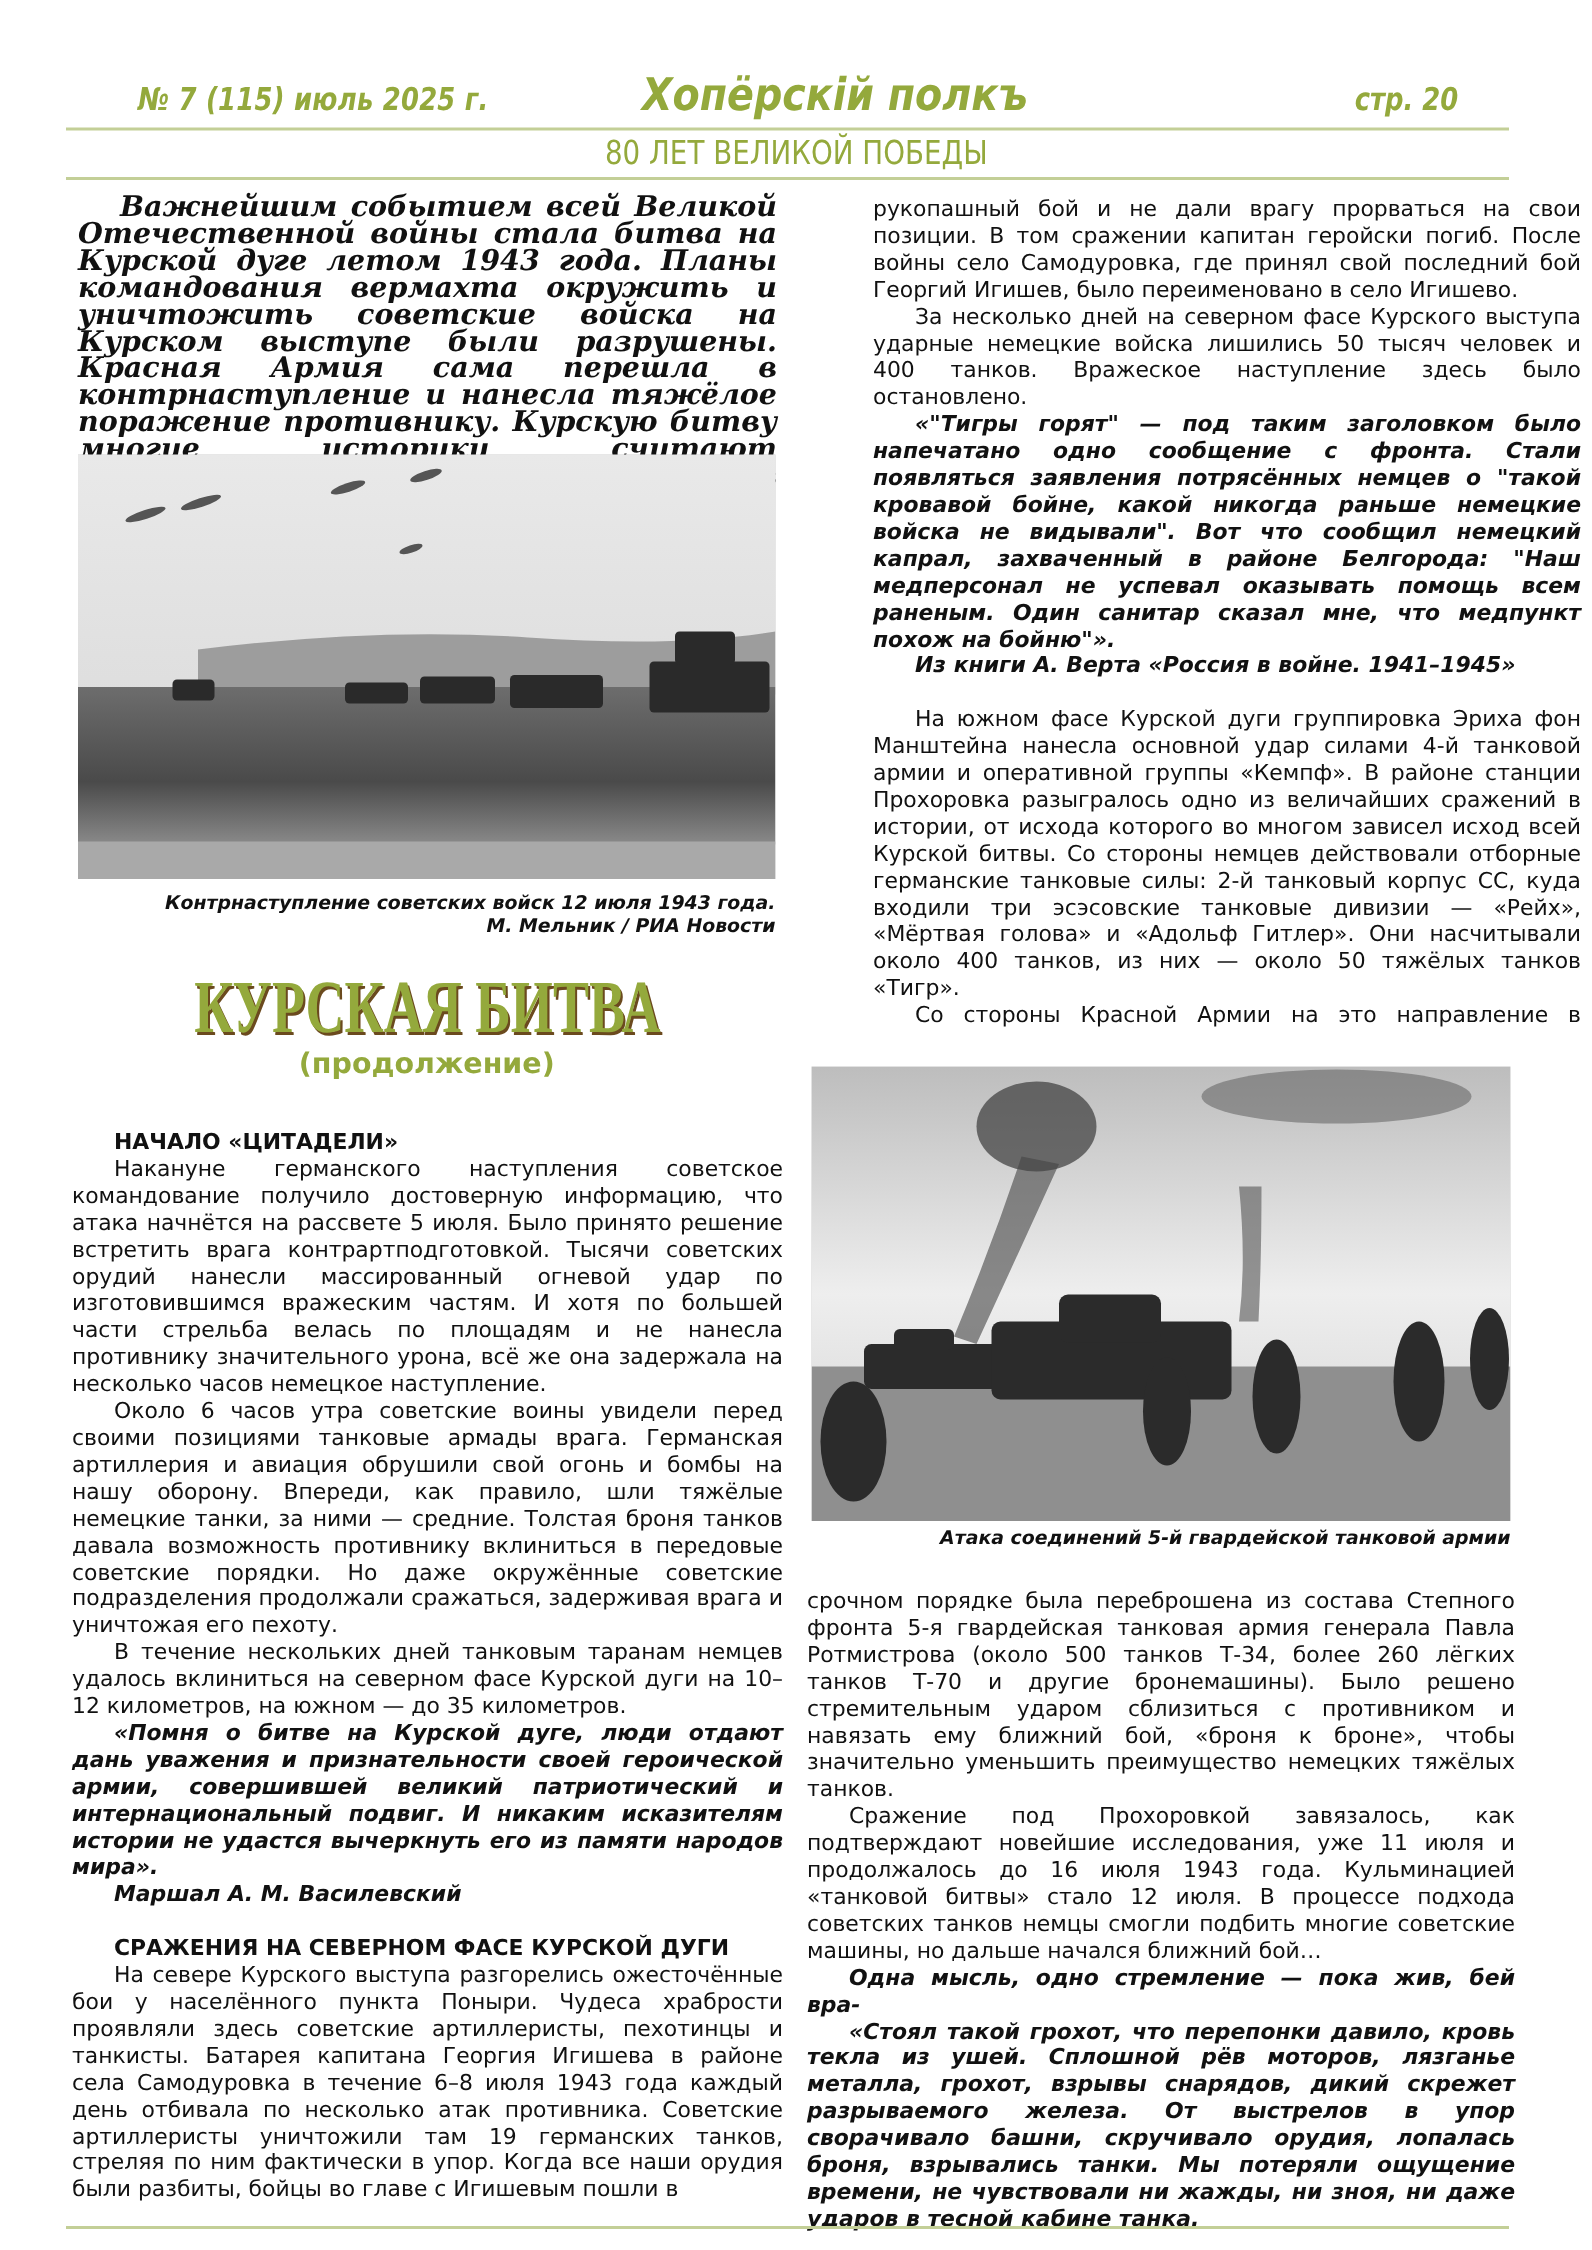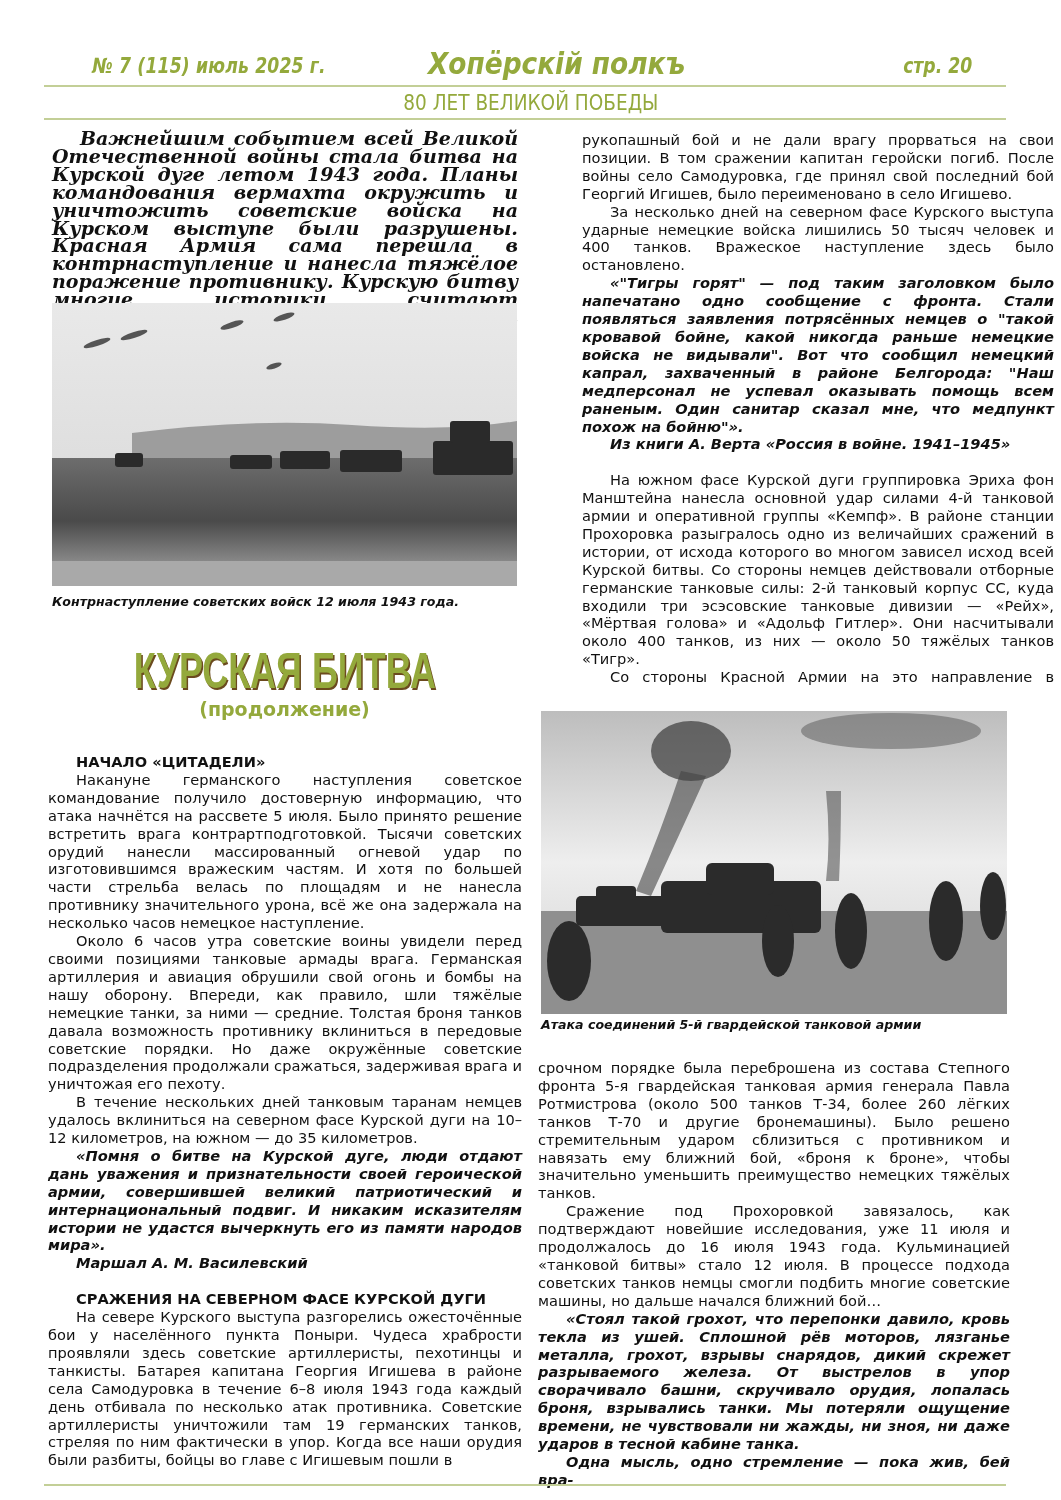--- a/index.html
+++ b/index.html
@@ -18,25 +18,25 @@
 
   .col { position: absolute; font-size: 14.6px; line-height: 17.9px; text-align: justify; }
   .col p { margin: 0; text-indent: 28px; }
   .col .noindent { text-indent: 0; }
   .lead { position: absolute; left: 52px; top: 130px; width: 466px; font-family: "DejaVu Serif", serif; font-style: italic; font-weight: bold; font-size: 19px; line-height: 17.9px; text-align: justify; color: #111; }
   .lead p { margin: 0; text-indent: 28px; }
 
   .photo { position: absolute; overflow: hidden; background: #cfcfcf; }
   .photo1 { left: 52px; top: 303px; width: 465px; height: 283px; }
   .photo2 { left: 541px; top: 711px; width: 466px; height: 303px; }
-  .caption { position: absolute; text-align: left; font-style: italic; font-weight: bold; font-size: 12.6px; line-height: 15px; color: #111; }
+  .caption { position: absolute; text-align: right; font-style: italic; font-weight: bold; font-size: 12.6px; line-height: 15px; color: #111; }
   .caption1 { left: 52px; top: 594px; width: 465px; }
   .caption2 { left: 541px; top: 1017px; width: 466px; }
 
-  .big-title { position: absolute; left: 52px; top: 642px; width: 465px; text-align: center; font-family: Liberation Sans, sans-serif; font-weight: bold; font-size: 50px; color: #94a93c; text-shadow: 2px 2px 0 #6b4a1e; }
+  .big-title { position: absolute; left: 52px; top: 642px; width: 465px; text-align: center; font-family: Liberation Serif, serif; font-weight: bold; font-size: 50px; color: #94a93c; text-shadow: 2px 2px 0 #6b4a1e; }
   .big-title span { display: inline-block; transform: scaleX(0.72); }
   .subtitle { position: absolute; left: 52px; top: 698px; width: 465px; text-align: center; font-family: "DejaVu Sans", sans-serif; font-weight: bold; font-size: 19px; color: #94a93c; }
 
   .h2 { font-weight: bold; text-indent: 28px; margin: 0; }
   .quote { font-style: italic; font-weight: bold; }
   .spacer { height: 17.9px; }
 
   .colL { left: 48px; top: 753px; width: 474px; }
   .colR1 { left: 538px; top: 131px; width: 472px; margin-left: 44px; }
   .colR2 { left: 538px; top: 1059px; width: 472px; }
@@ -86,20 +86,21 @@
       <rect x="178" y="152" width="42" height="14" rx="3"></rect>
       <rect x="228" y="148" width="50" height="18" rx="3"></rect>
       <rect x="288" y="147" width="62" height="22" rx="3"></rect>
       <rect x="381" y="138" width="80" height="34" rx="3"></rect>
       <rect x="398" y="118" width="40" height="22" rx="3"></rect>
     </g>
   </svg>
 </div>
 <div class="caption caption1">
   <div>Контрнаступление советских войск 12 июля 1943 года.</div>
+  <div>М. Мельник / РИА Новости</div>
 </div>
 
 <div class="big-title"><span>КУРСКАЯ БИТВА</span></div>
 <div class="subtitle">(продолжение)</div>
 
 <div class="col colL">
   <p class="h2">НАЧАЛО «ЦИТАДЕЛИ»</p>
   <p>Накануне германского наступления советское командование получило достоверную информацию, что атака начнётся на рассвете 5 июля. Было принято решение встретить врага контрартподготовкой. Тысячи советских орудий нанесли массированный огневой удар по изготовившимся вражеским частям. И хотя по большей части стрельба велась по площадям и не нанесла противнику значительного урона, всё же она задержала на несколько часов немецкое наступление.</p>
   <p>Около 6 часов утра советские воины увидели перед своими позициями танковые армады врага. Германская артиллерия и авиация обрушили свой огонь и бомбы на нашу оборону. Впереди, как правило, шли тяжёлые немецкие танки, за ними — средние. Толстая броня танков давала возможность противнику вклиниться в передовые советские порядки. Но даже окружённые советские подразделения продолжали сражаться, задерживая врага и уничтожая его пехоту.</p>
   <p>В течение нескольких дней танковым таранам немцев удалось вклиниться на северном фасе Курской дуги на 10–12 километров, на южном — до 35 километров.</p>
@@ -149,17 +150,17 @@
     </g>
   </svg>
 </div>
 <div class="caption caption2">
   <div>Атака соединений 5-й гвардейской танковой армии</div>
 </div>
 
 <div class="col colR2">
   <p class="noindent">срочном порядке была переброшена из состава Степного фронта 5-я гвардейская танковая армия генерала Павла Ротмистрова (около 500 танков Т-34, более 260 лёгких танков Т-70 и другие бронемашины). Было решено стремительным ударом сблизиться с противником и навязать ему ближний бой, «броня к броне», чтобы значительно уменьшить преимущество немецких тяжёлых танков.</p>
   <p>Сражение под Прохоровкой завязалось, как подтверждают новейшие исследования, уже 11 июля и продолжалось до 16 июля 1943 года. Кульминацией «танковой битвы» стало 12 июля. В процессе подхода советских танков немцы смогли подбить многие советские машины, но дальше начался ближний бой…</p>
+  <p class="quote">Одна мысль, одно стремление — пока жив, бей вра-</p>
   <p class="quote">«Стоял такой грохот, что перепонки давило, кровь текла из ушей. Сплошной рёв моторов, лязганье металла, грохот, взрывы снарядов, дикий скрежет разрываемого железа. От выстрелов в упор сворачивало башни, скручивало орудия, лопалась броня, взрывались танки. Мы потеряли ощущение времени, не чувствовали ни жажды, ни зноя, ни даже ударов в тесной кабине танка.</p>
-  <p class="quote">Одна мысль, одно стремление — пока жив, бей вра-</p>
 </div>
 
 <div class="rule r3"></div>
 
 </body></html>

